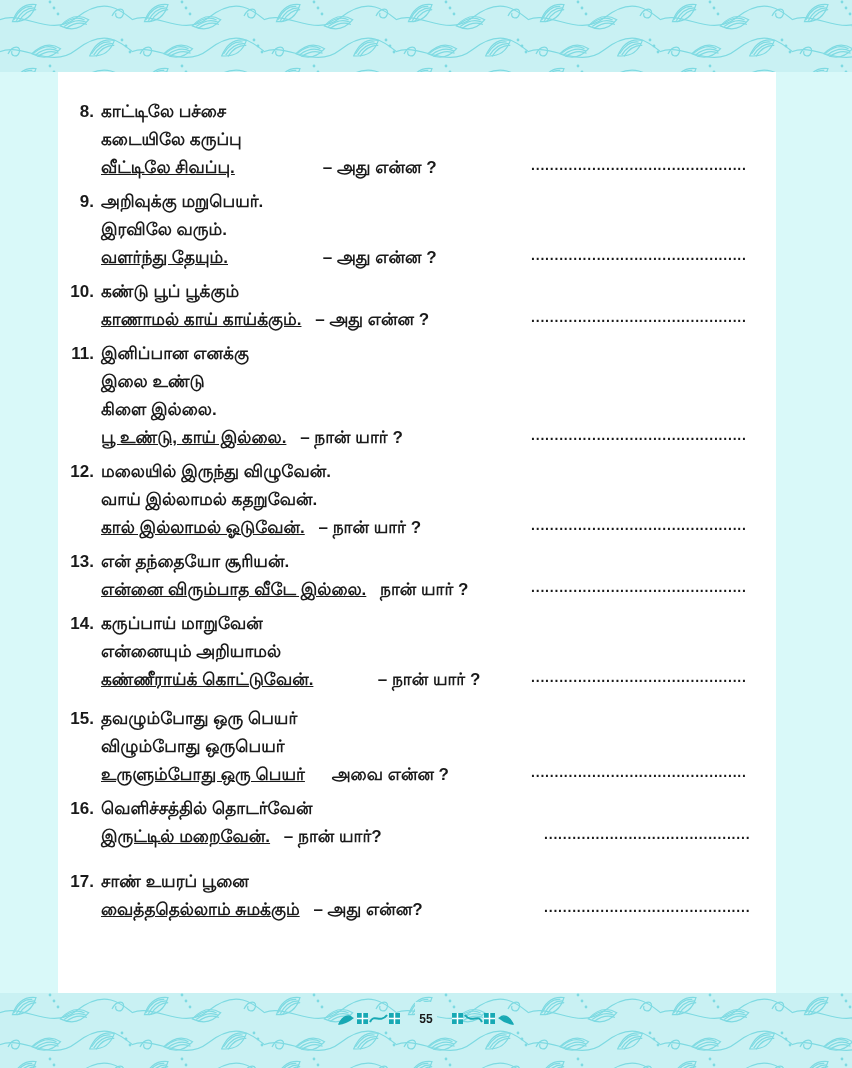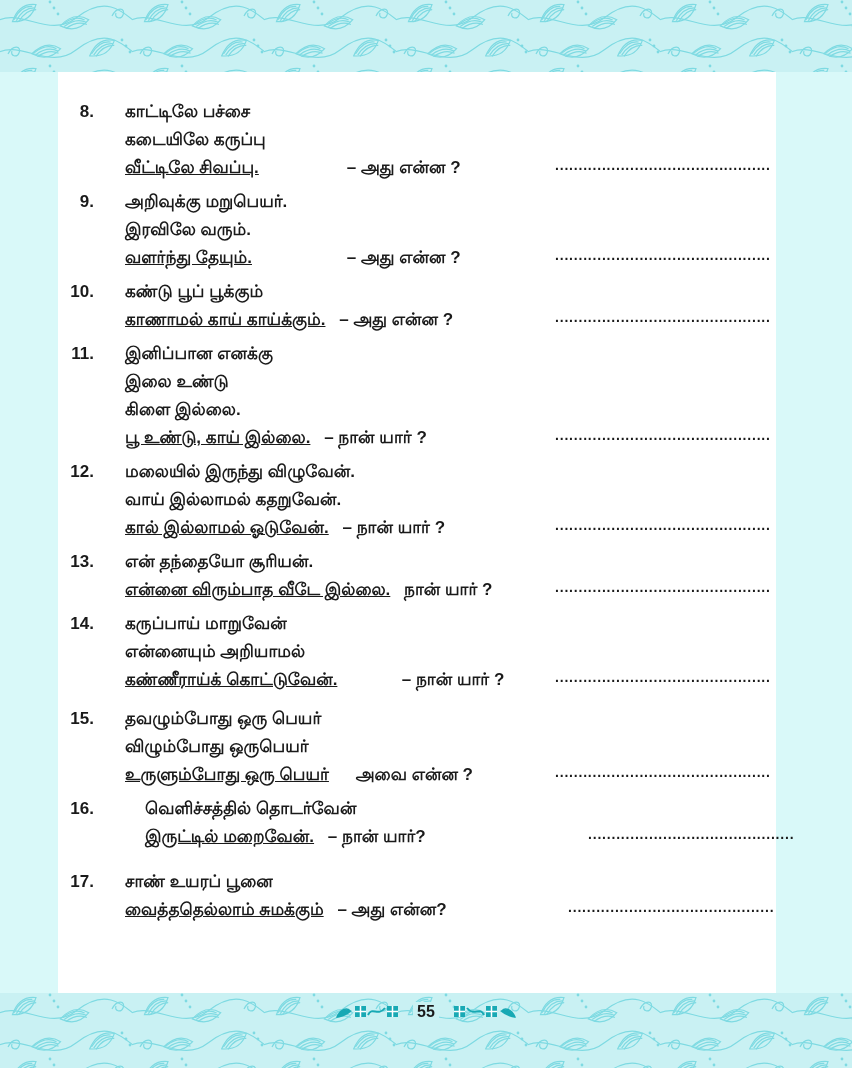--- a/index.html
+++ b/index.html
@@ -13,43 +13,43 @@
   .side{position:absolute;top:72px;height:921px;background:var(--margin-bg,#d9f9f9);}
   .side.left{left:0;width:58px;}
   .side.right{left:776px;width:76px;}
   .content{
     position:absolute;left:58px;top:72px;width:718px;height:921px;
     background:#ffffff;box-sizing:border-box;padding:26px 0 0 6px;
     color:var(--text,#1a1a1a);
   }
   .item{display:flex;margin-bottom:6px;font-size:17px;font-weight:600;}
   .item.mb11{margin-bottom:11px;}
-  .item.mb17{margin-bottom:17px;gap:20px;}
+  .item.mb17{margin-bottom:17px;}
   .num{width:30px;flex:none;text-align:right;margin-right:7px;line-height:28px;}
-  .lines{flex:1;position:relative;margin-left:24px;}
+  .lines{flex:1;position:relative;}
   .line{line-height:28px;white-space:nowrap;}
   .line.last{position:relative;}
   .t{display:inline-block;text-decoration:underline;}
   .t.w208{min-width:208px;}
   .t.w263{min-width:263px;}
   .q{margin-left:9px;}
   .q.gap{margin-left:22px;text-align:right;}
   .dots{
     position:absolute;left:430px;bottom:3px;width:220px;overflow:hidden;
     white-space:nowrap;letter-spacing:0.8px;font-size:14px;font-weight:700;
     color:var(--text,#1a1a1a);
   }
   .item.far .dots{left:443px;}
   .footer-row{
     position:absolute;left:0;top:9px;width:100%;
     display:flex;justify-content:center;align-items:center;gap:12px;
   }
   .pagenum{
-    font-size:16px;font-weight:600;color:#1a1a1a;line-height:20px;
-    background:var(--band-bg,#cdf3f5);padding:0 4px;
+    font-size:12px;font-weight:600;color:#1a1a1a;line-height:20px;
+    background:var(--band-bg,#cdf3f5);padding:7px 4px;
   }
   .orn{display:inline-block;line-height:0;}
 </style>
 </head>
 <body>
 
 <svg width="0" height="0" style="position:absolute" aria-hidden="true">
   <defs>
     <g id="leaf" fill="none" stroke="#7edae2" stroke-width="1.2">
       <path d="M0,10 Q11,-7 27,-1 Q18,15 0,10 Z"></path>

